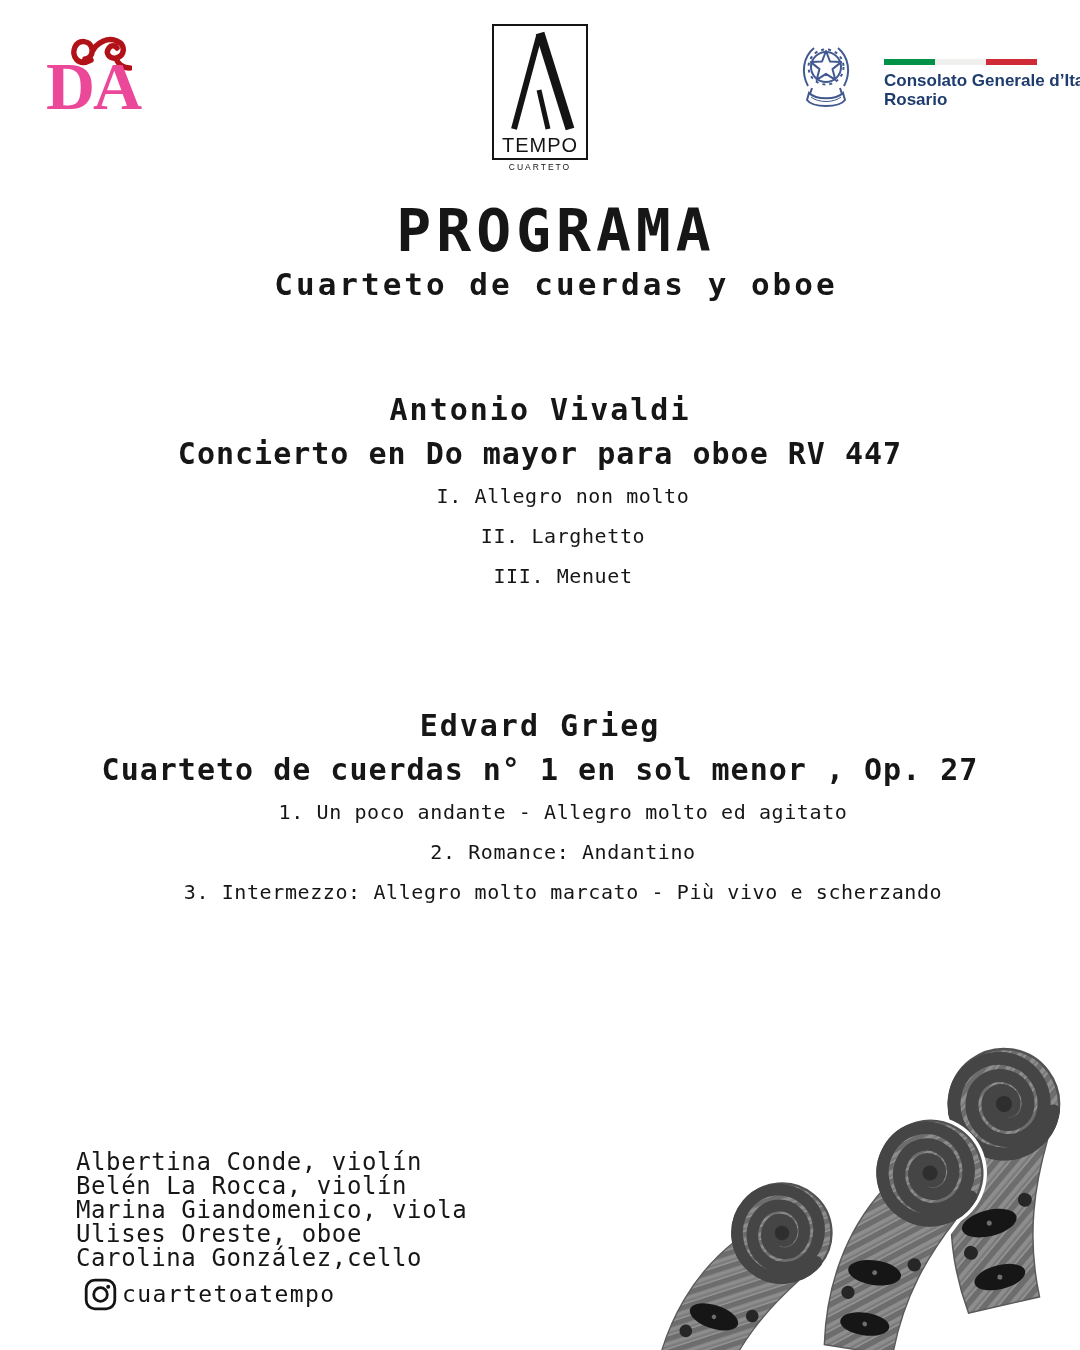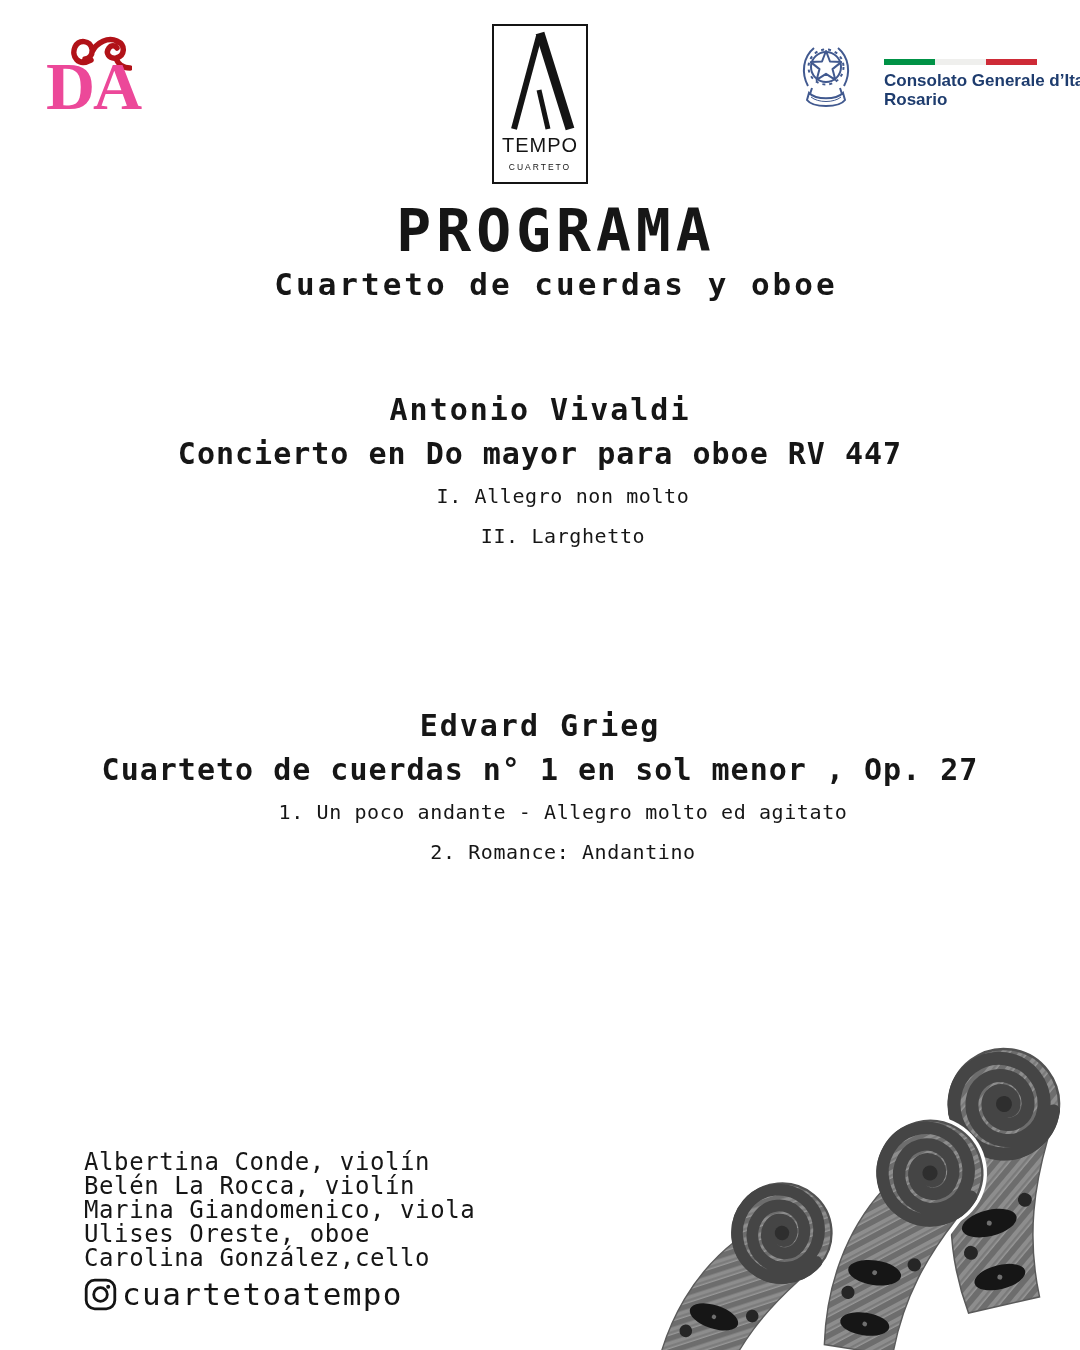--- a/index.html
+++ b/index.html
@@ -9,21 +9,21 @@
     margin:0 auto;
   }
   
   .da-logo{position:absolute;left:46px;top:36px;width:120px;height:90px;}
   .da-ornament{position:absolute;left:24px;top:0;}
   .da-text{
     position:absolute;left:0;top:16px;font-family:"Liberation Serif",serif;
     font-weight:700;font-size:68px;line-height:1;letter-spacing:-2px;color:#141414;
   }
   .atempo{
-    position:absolute;left:492px;top:24px;width:96px;height:160px;
+    position:absolute;left:492px;top:24px;width:96px;height:136px;
     border:2px solid #141414;box-sizing:border-box;background:#fff;
   }
   .atempo svg{display:block;}
   .consulate{position:absolute;left:798px;top:38px;width:262px;height:82px;}
   .emblem{position:absolute;left:0;top:2px;color:#41598f;}
   .flag{position:absolute;left:86px;top:21px;width:153px;height:6px;display:flex;}
   .flag-seg{flex:1 1 0;height:100%;}
   .consulate-lines{
     position:absolute;left:86px;top:33px;
     font-family:"Liberation Sans",sans-serif;font-weight:700;
@@ -34,24 +34,24 @@
   .masthead h1{margin:0;font-size:58px;line-height:70px;font-weight:700;letter-spacing:5px;}
   .masthead .subtitle{margin:0;font-size:31px;line-height:37px;font-weight:700;letter-spacing:3px;}
   .piece{position:absolute;left:0;width:100%;text-align:center;}
   .piece-1{top:392px;}
   .piece-2{top:708px;}
   .piece h2{margin:0;font-size:30px;line-height:36px;font-weight:700;letter-spacing:2px;}
   .piece h3{margin:8px 0 0;font-size:30px;line-height:36px;font-weight:700;letter-spacing:1px;}
   .movements{margin-top:14px;margin-left:46px;}
   .movements p{margin:0 0 20px;font-size:20px;line-height:20px;font-weight:400;letter-spacing:0.6px;}
   
-  .credits{position:absolute;left:84px;top:1150px;}
+  .credits{position:absolute;left:76px;top:1150px;}
   .credits p{margin:0;font-size:24px;line-height:24px;letter-spacing:0.6px;white-space:nowrap;}
   .instagram{position:absolute;left:84px;top:1276px;display:flex;align-items:center;gap:5px;color:#141414;}
-  .instagram .handle{font-size:31px;line-height:36px;letter-spacing:1.4px;}
+  .instagram .handle{font-size:23px;line-height:36px;letter-spacing:1.4px;}
   
   .scrolls{position:absolute;left:560px;top:1030px;}
 </style>
 </head>
 <body>
 
 <main class="page">
 
   <div class="da-logo">
     <svg id="da-orn" class="da-ornament" width="62" height="36" viewBox="0 0 62 36">
@@ -100,29 +100,31 @@
     <h1>PROGRAMA</h1>
     <p class="subtitle">Cuarteto de cuerdas y oboe</p>
   </section>
 
   <section class="piece piece-1">
     <h2>Antonio Vivaldi</h2>
     <h3>Concierto en Do mayor para oboe RV 447</h3>
     <div class="movements">
       <p>I. Allegro non molto</p>
       <p>II. Larghetto</p>
+      <p>III. Menuet</p>
     </div>
   </section>
 
   <section class="piece piece-2">
     <h2>Edvard Grieg</h2>
     <h3>Cuarteto de cuerdas n° 1 en sol menor , Op. 27</h3>
     <div class="movements">
       <p>1. Un poco andante - Allegro molto ed agitato</p>
       <p>2. Romance: Andantino</p>
+      <p>3. Intermezzo: Allegro molto marcato - Più vivo e scherzando</p>
     </div>
   </section>
 
   <section class="credits">
     <p>Albertina Conde, violín</p>
     <p>Belén La Rocca, violín</p>
     <p>Marina Giandomenico, viola</p>
     <p>Ulises Oreste, oboe</p>
     <p>Carolina González,cello</p>
   </section>

